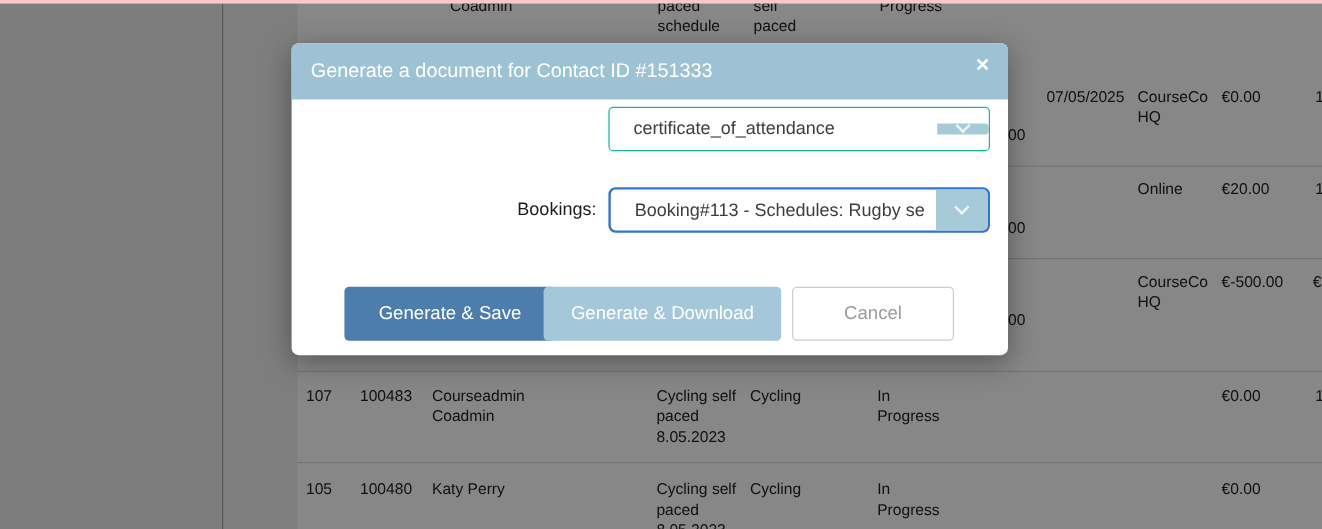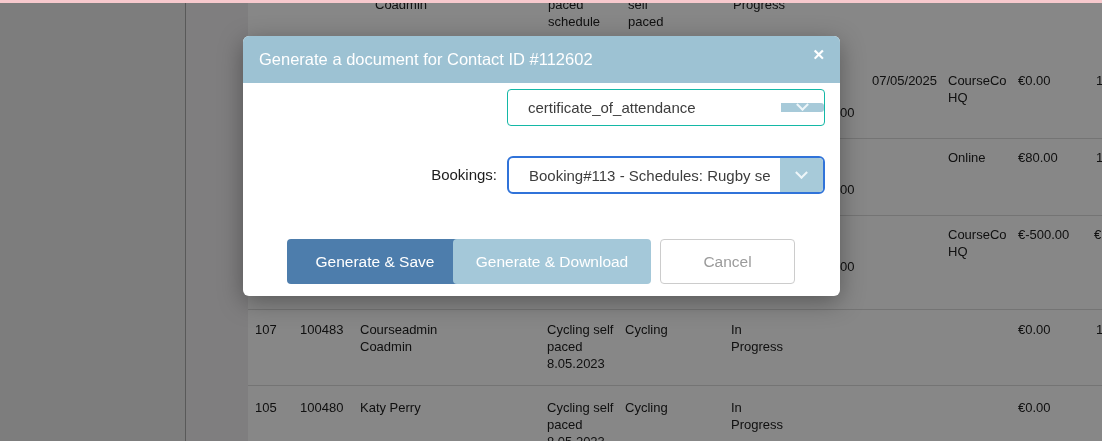--- a/index.html
+++ b/index.html
@@ -120,21 +120,21 @@
   <span class="frag r0-status">Progress</span>
 
   <span class="frag r1-date nowrap">07/05/2025</span>
   <span class="frag r1-loc">CourseCo HQ</span>
   <span class="frag r1-amt nowrap">€0.00</span>
   <span class="frag r1-tail nowrap">00</span>
   <span class="frag r1-edge nowrap">1</span>
   <div class="divider div1"></div>
 
   <span class="frag r2-loc">Online</span>
-  <span class="frag r2-amt nowrap">€80.00</span>
+  <span class="frag r2-amt nowrap">€20.00</span>
   <span class="frag r2-tail nowrap">00</span>
   <span class="frag r2-edge nowrap">1</span>
   <div class="divider div2"></div>
 
   <span class="frag r3-loc">CourseCo HQ</span>
   <span class="frag r3-amt nowrap">€-500.00</span>
   <span class="frag r3-tail nowrap">00</span>
   <span class="frag r3-edge nowrap">€</span>
   <div class="divider div3"></div>
 
@@ -154,21 +154,21 @@
   <span class="frag r5-sched">Cycling self paced 8.05.2023</span>
   <span class="frag r5-course nowrap">Cycling</span>
   <span class="frag r5-status">In Progress</span>
   <span class="frag r5-amt nowrap">€0.00</span>
 </div>
 
 <div class="overlay"></div>
 
 <div class="modal">
   <div class="modal-header">
-    <span class="modal-title">Generate a document for Contact ID #112602</span>
+    <span class="modal-title">Generate a document for Contact ID #151333</span>
     <span class="modal-close">✕</span>
   </div>
 
   <div class="select select-1">
     <span class="select-value">certificate_of_attendance</span>
     <span class="select-btn">
         <i class="chev"></i>
       </span>
   </div>
 

